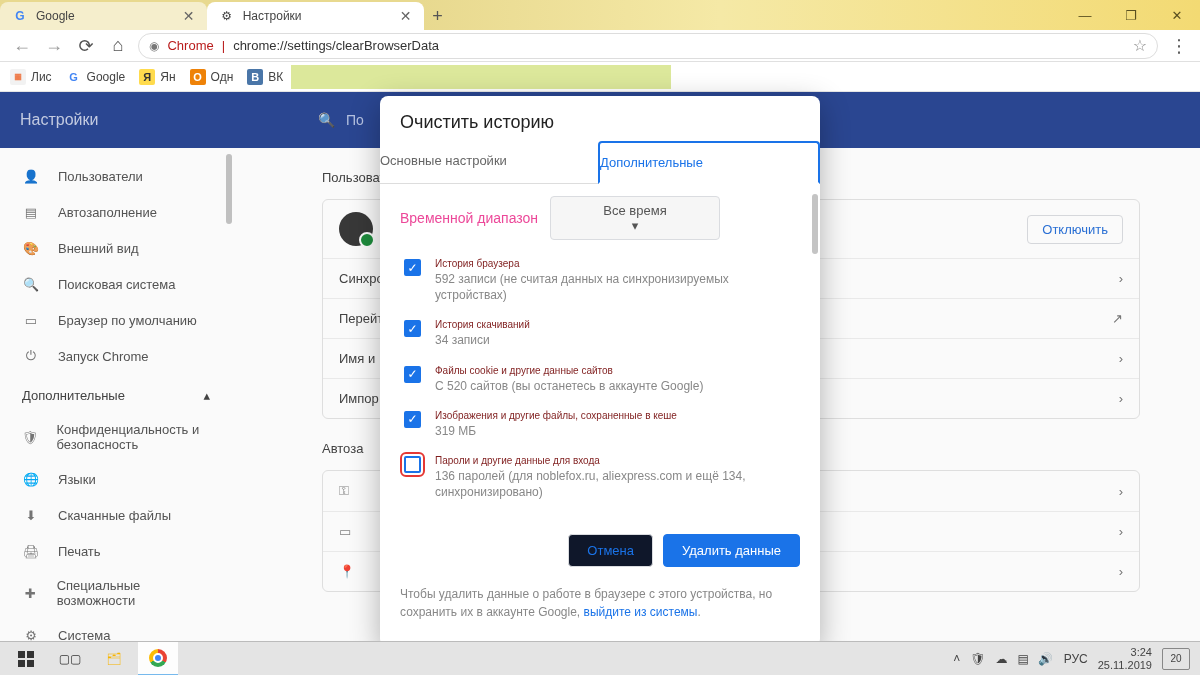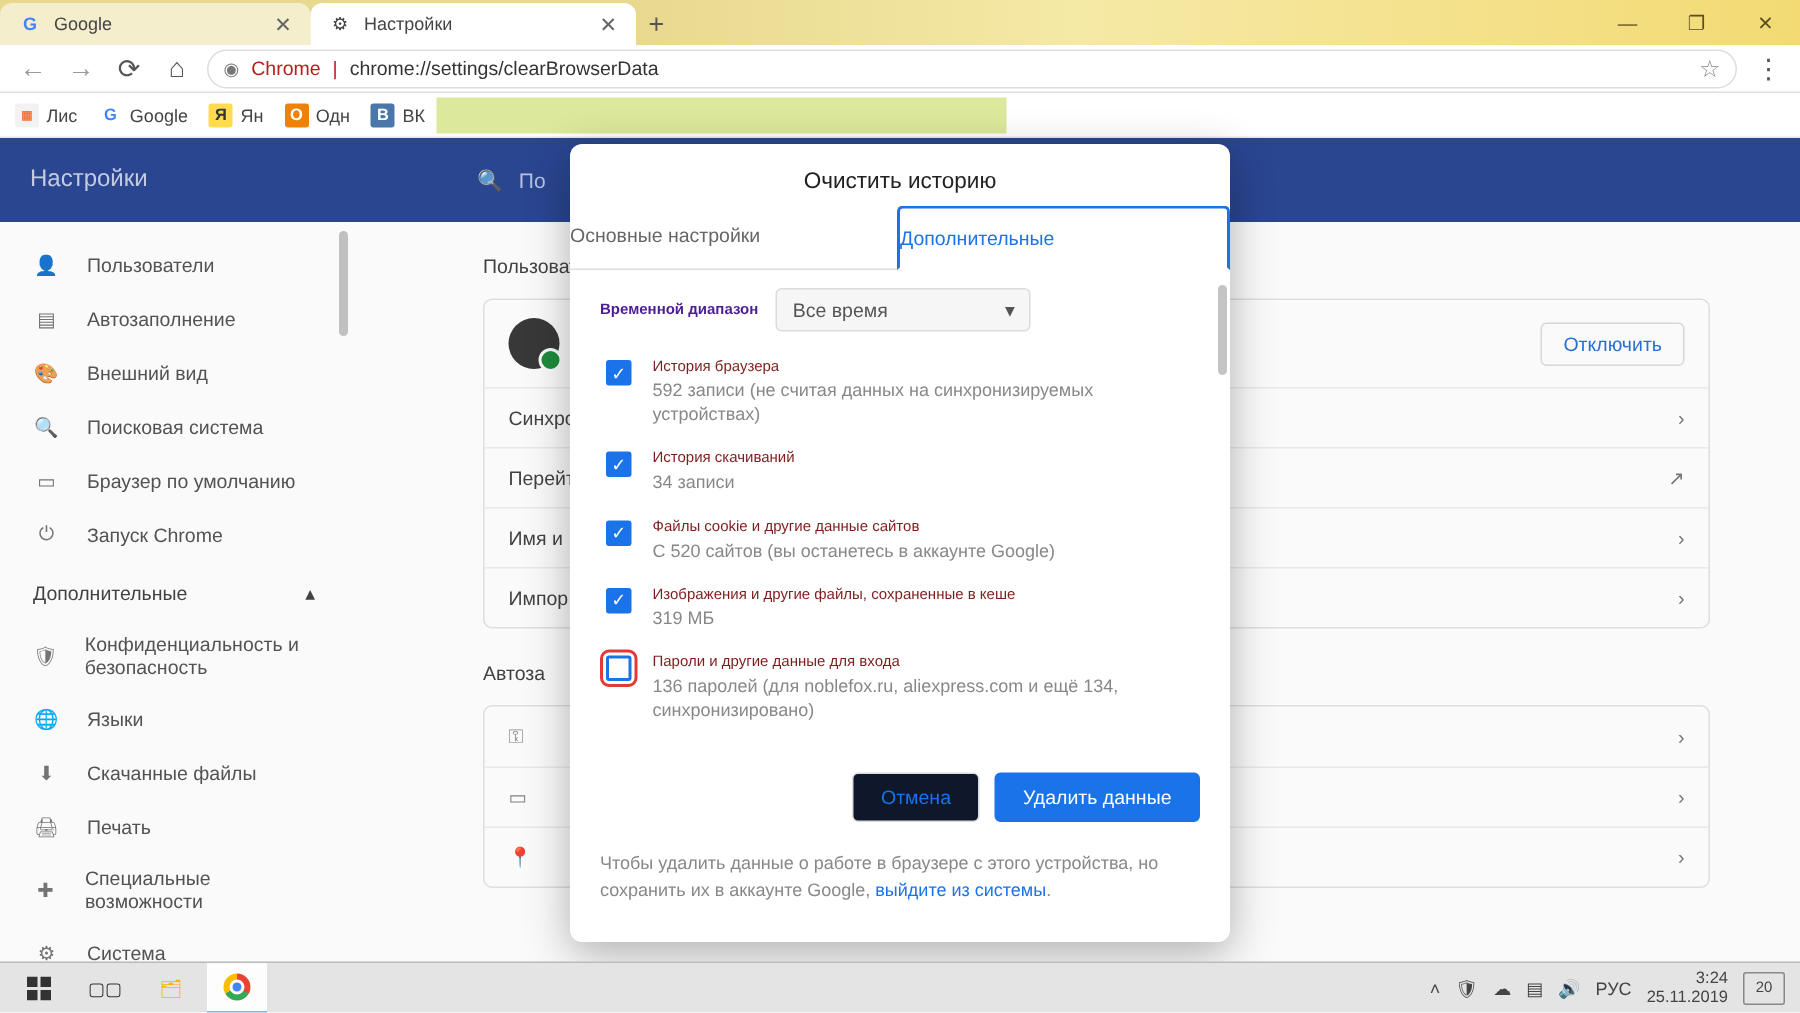--- a/index.html
+++ b/index.html
@@ -55,29 +55,29 @@
 .row:last-child { border-bottom:none; }
 .row .ricon { width:22px; color:#888; }
 .row .rarrow { margin-left:auto; color:#777; }
 .disconnect { margin-left:auto; color:#2b72d9; padding:6px 14px; border:1px solid #dadce0; border-radius:4px; font-size:13px; }
 .avatar { width:34px; height:34px; border-radius:50%; background:#3a3a3a; position:relative; }
 .avatar::after { content:""; position:absolute; right:-2px; bottom:-2px; width:12px; height:12px; background:#1e8e3e; border:2px solid #fff; border-radius:50%; }
 
 
 .overlay { position:absolute; inset:0; background:rgba(0,0,0,0.02); display:flex; justify-content:center; align-items:flex-start; }
 .dialog { width:440px; background:#fff; border-radius:8px; box-shadow:0 8px 30px rgba(0,0,0,0.3); margin-top:4px; display:flex; flex-direction:column; overflow:hidden; }
-.dlgtitle { padding:16px 20px 8px; font-size:15px; color:#222;text-align:center; }
+.dlgtitle { padding:16px 20px 8px; font-size:18px; color:#222; }
 .dlgtabs { display:flex; border-bottom:1px solid #ddd; }
 .dlgtab { flex:1; text-align:left; padding:12px 0; font-size:13px; color:#666; }
 .dlgtab.active { color:#1a73e8; border:2px solid #1a73e8; border-bottom:2px solid #fff; border-top-left-radius:4px; border-top-right-radius:4px; margin-bottom:-1px; }
 .dlgbody { padding:12px 4px 12px 20px; position:relative; }
 .dlgbody::after { content:""; position:absolute; right:2px; top:10px; width:6px; height:60px; background:#c4c4c4; border-radius:3px; }
 .timerange { display:flex; align-items:center; gap:12px; margin-bottom:10px; }
-.timerange label { font-size:10px; color:#4c1d95;font-weight:bold; }
-.select { display:flex; align-items:center; justify-content:space-between; width:170px; padding:6px 10px; border:1px solid #dadce0; border-radius:4px; background:#f6f6f6; font-size:13px; color:#555; }
+.timerange label { font-size:14px; color:#ec4899; }
+.select { display:flex; align-items:center; justify-content:space-between; width:170px; padding:6px 10px; border:1px solid #dadce0; border-radius:4px; background:#f6f6f6; font-size:13px; color:#555;flex-direction:column; }
 .chkitem { display:flex; gap:14px; padding:8px 14px 8px 4px; }
 .chkbox { width:17px; height:17px; border:2px solid #1a73e8; border-radius:2px; background:#1a73e8; color:#fff; display:flex; align-items:center; justify-content:center; font-size:12px; flex-shrink:0; margin-top:1px; }
 .chkbox.unchecked { background:#fff; }
 .chkbox.highlight { outline:2px solid #e53935; outline-offset:2px; }
 .chktxt .ln1 { font-size:10px; color:#7f1d1d; }
 .chktxt .ln2 { font-size:12px; color:#888; margin-top:2px; line-height:1.35; }
 .dlgfoot { display:flex; justify-content:flex-end; gap:10px; padding:14px 20px; }
 .btn { padding:8px 18px; font-size:13px; border-radius:4px; cursor:pointer; }
 .btn.cancel { color:#1a73e8; border:1px solid #dadce0; background:#0f172a; }
 .btn.primary { background:#1a73e8; color:#fff; border:1px solid #1a73e8; }

